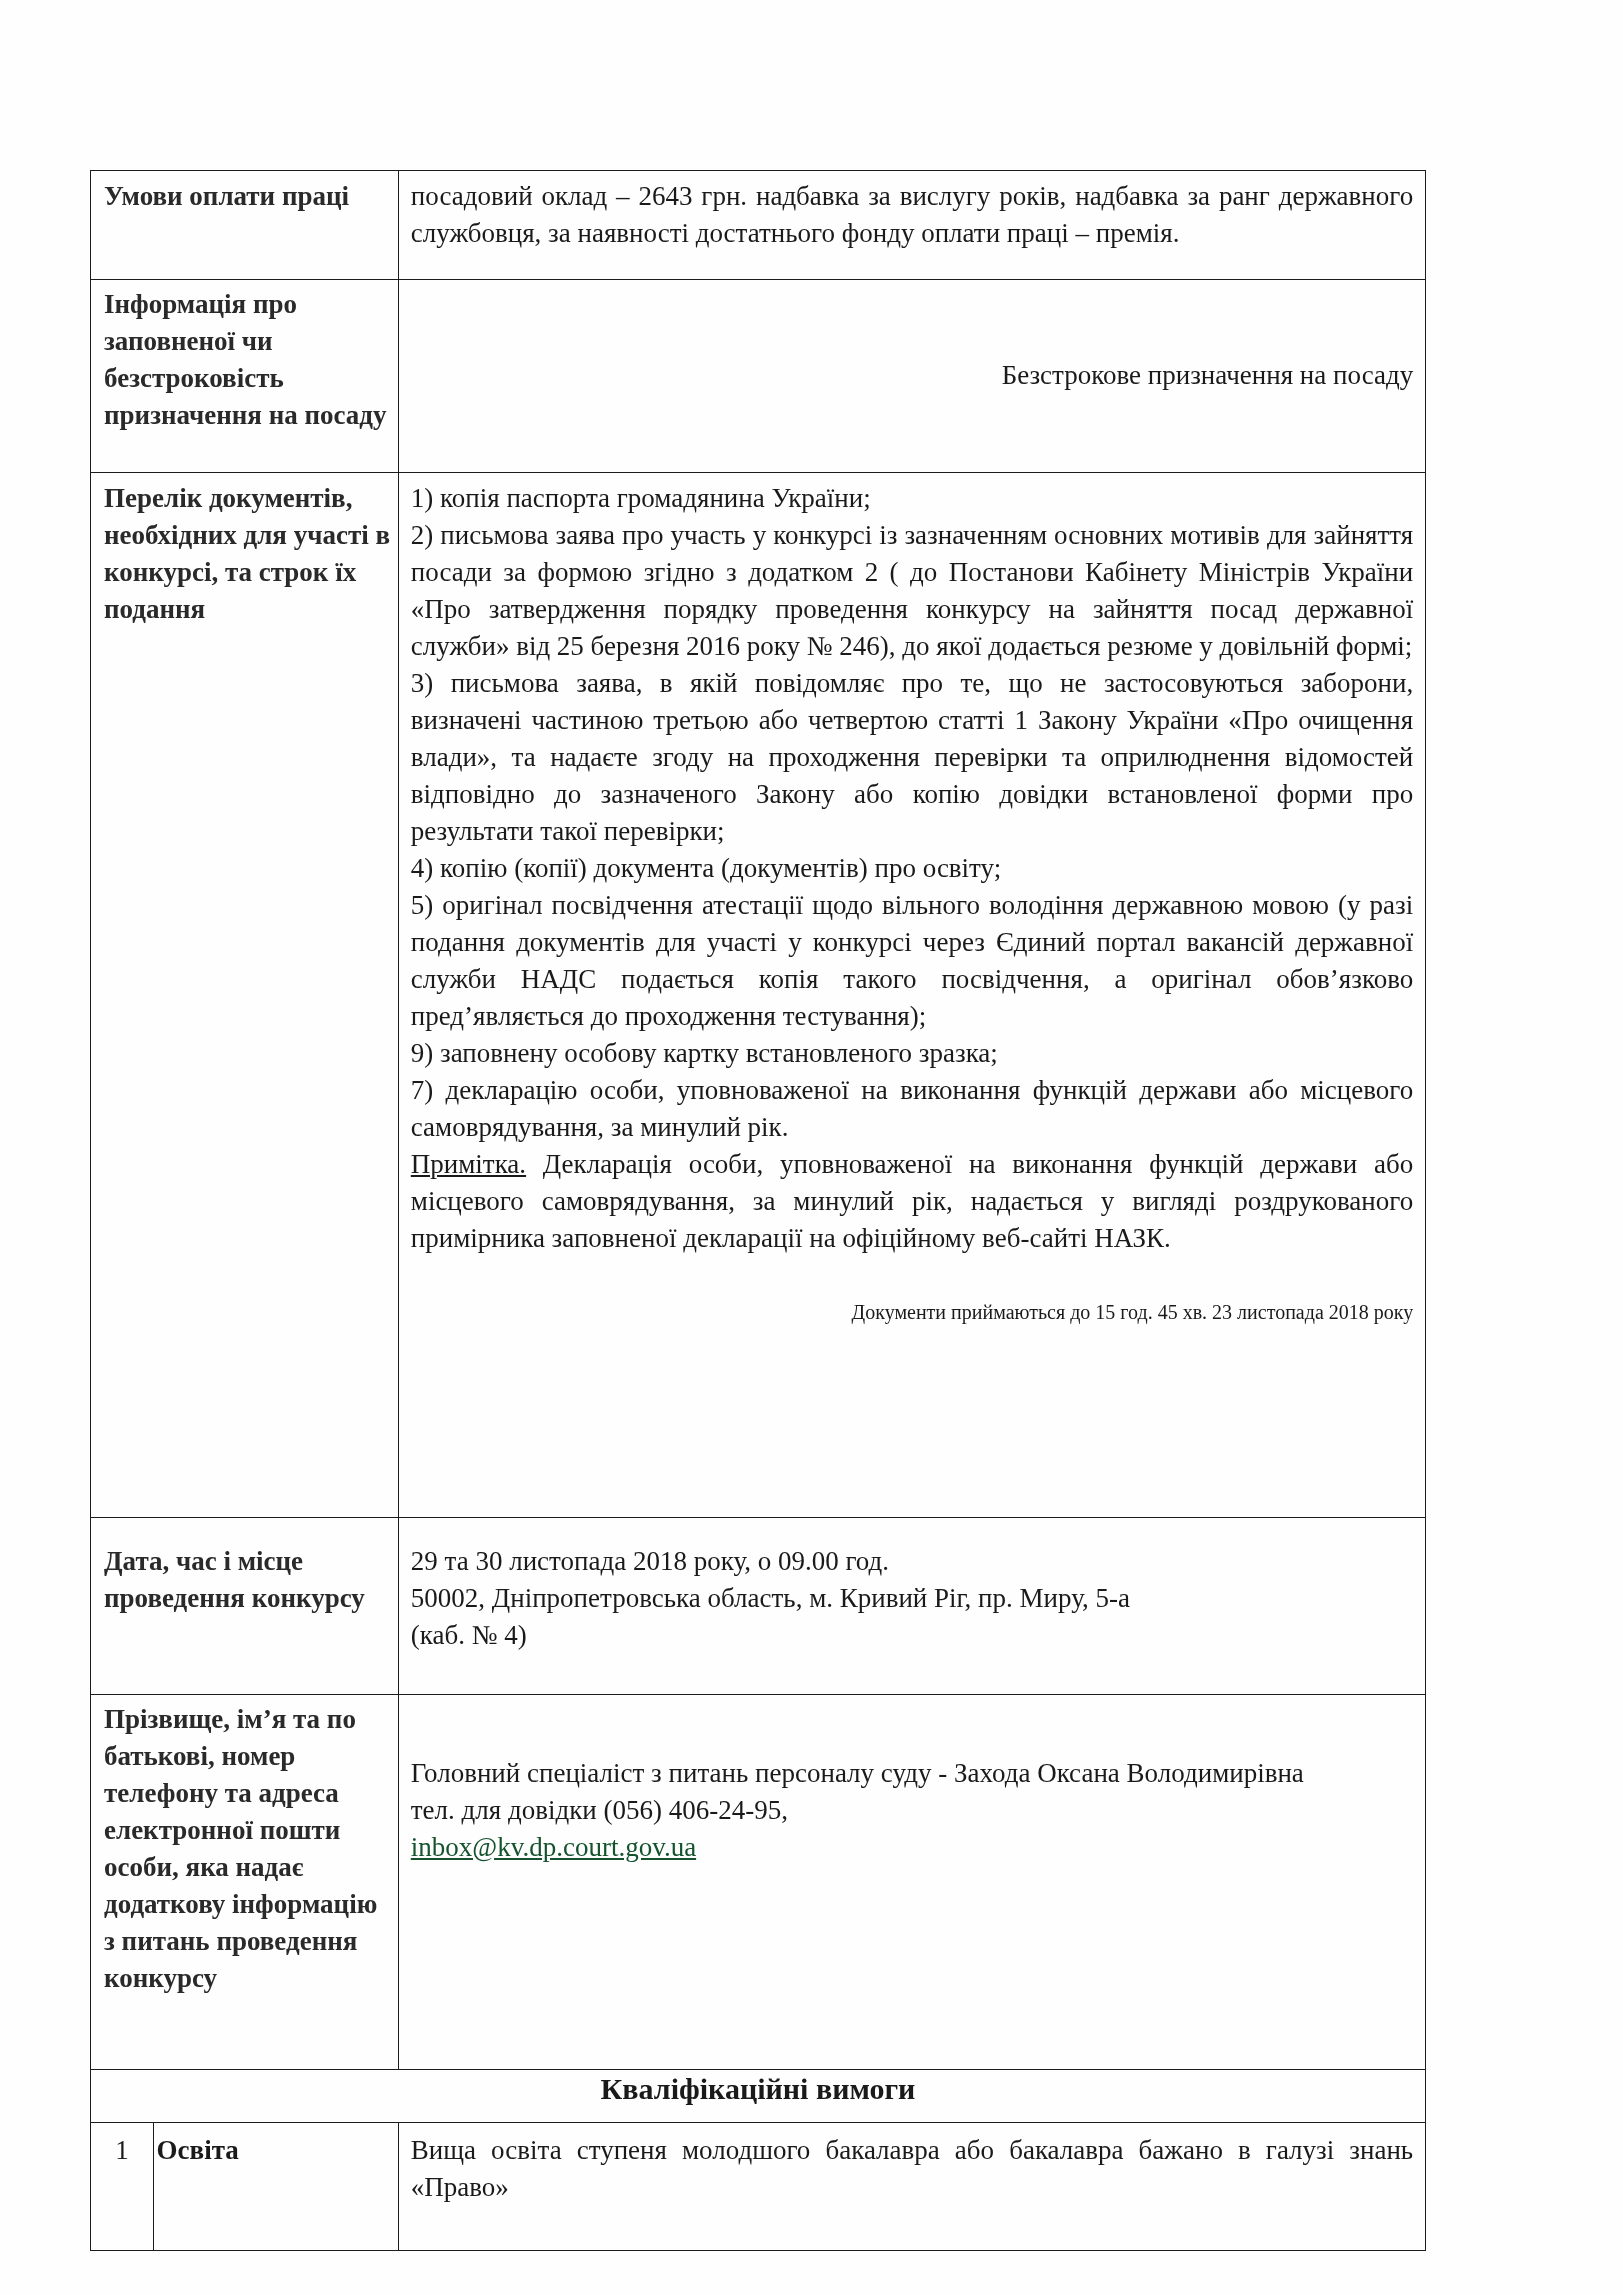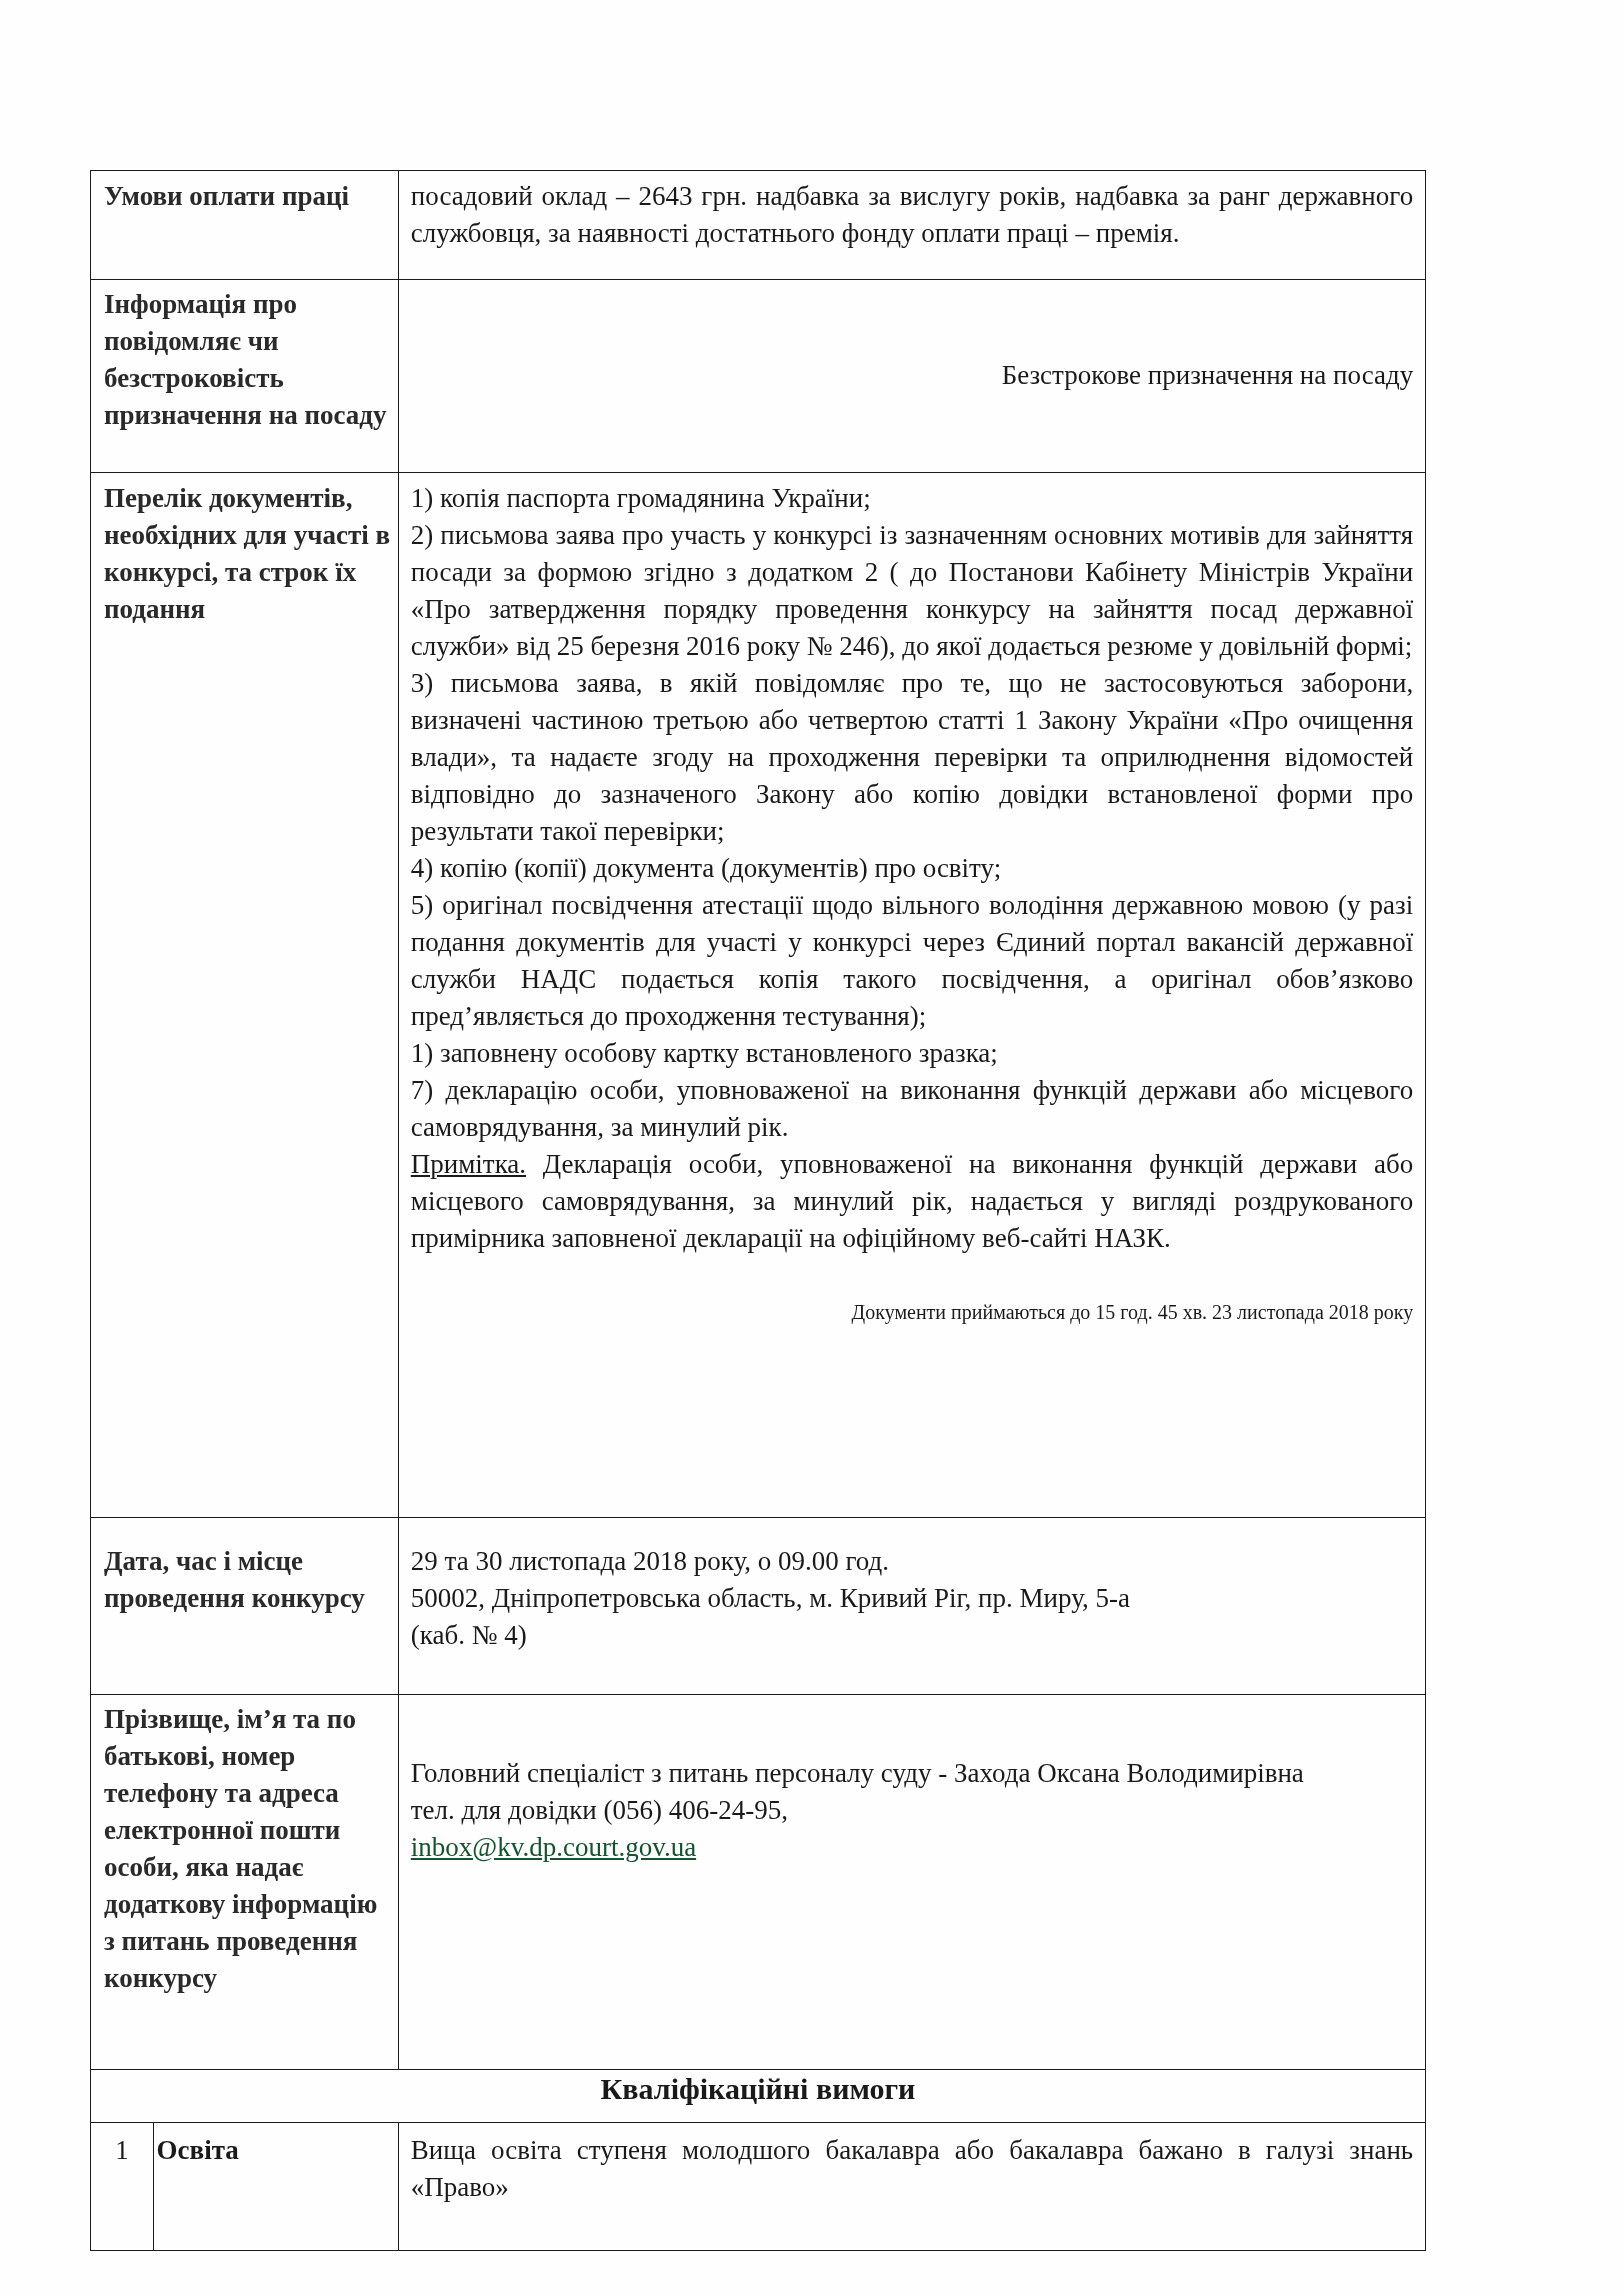--- a/index.html
+++ b/index.html
@@ -61,33 +61,33 @@
       <col>
     </colgroup>
 
     <tbody>
         <tr class="row1">
       <td class="label" colspan="2">Умови оплати праці</td>
       <td class="value">посадовий оклад – 2643 грн. надбавка за вислугу років, надбавка за ранг державного службовця, за наявності достатнього фонду оплати праці – премія.</td>
     </tr>
 
     <tr class="row2">
-      <td class="label" colspan="2">Інформація про повідомляє чи безстроковість призначення на посаду</td>
+      <td class="label" colspan="2">Інформація про заповненої чи безстроковість призначення на посаду</td>
       <td class="value">Безстрокове призначення на посаду</td>
     </tr>
 
     <tr class="row3">
       <td class="label" colspan="2">Перелік документів, необхідних для участі в конкурсі, та строк їх подання</td>
       <td class="value">
         <span class="line">1) копія паспорта громадянина України;</span>
         <span class="line">2) письмова заява про участь у конкурсі із зазначенням основних мотивів для зайняття посади за формою згідно з додатком 2 ( до Постанови Кабінету Міністрів України «Про затвердження порядку проведення конкурсу на зайняття посад державної служби» від 25 березня 2016 року № 246), до якої додається резюме у довільній формі;</span>
         <span class="line">3) письмова заява, в якій повідомляє про те, що не застосовуються заборони, визначені частиною третьою або четвертою статті 1 Закону України «Про очищення влади», та надаєте згоду на проходження перевірки та оприлюднення відомостей відповідно до зазначеного Закону або копію довідки встановленої форми про результати такої перевірки;</span>
         <span class="line">4) копію (копії) документа (документів) про освіту;</span>
         <span class="line">5) оригінал посвідчення атестації щодо вільного володіння державною мовою (у разі подання документів для участі у конкурсі через Єдиний портал вакансій державної служби НАДС подається копія такого  посвідчення, а оригінал обов’язково пред’являється до проходження тестування);</span>
-        <span class="line">1) заповнену особову картку встановленого зразка;</span>
+        <span class="line">9) заповнену особову картку встановленого зразка;</span>
         <span class="line">7) декларацію особи, уповноваженої на виконання функцій держави або місцевого самоврядування, за минулий рік.</span>
         <span class="line"><span class="note-label">Примітка.</span><span> Декларація особи, уповноваженої на виконання функцій держави або місцевого самоврядування, за минулий рік, надається у вигляді роздрукованого примірника заповненої декларації на офіційному веб-сайті НАЗК.</span></span>
         <span class="deadline">Документи приймаються до 15 год. 45 хв. 23 листопада 2018 року</span>
       </td>
     </tr>
 
     <tr class="row4">
       <td class="label" colspan="2">Дата, час і місце проведення конкурсу</td>
       <td class="value">
         <span class="line">29 та 30 листопада  2018 року, о 09.00 год.</span>

